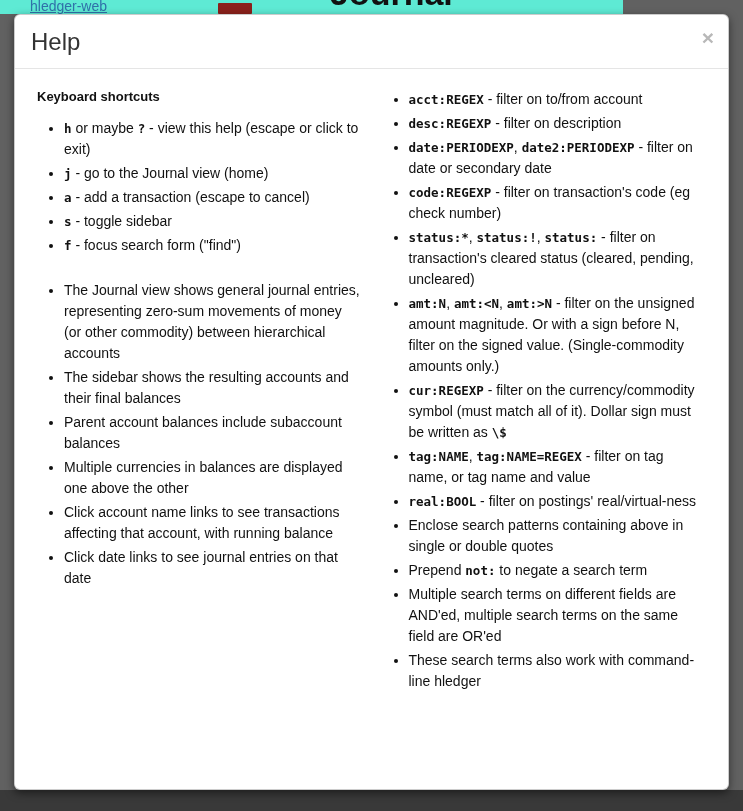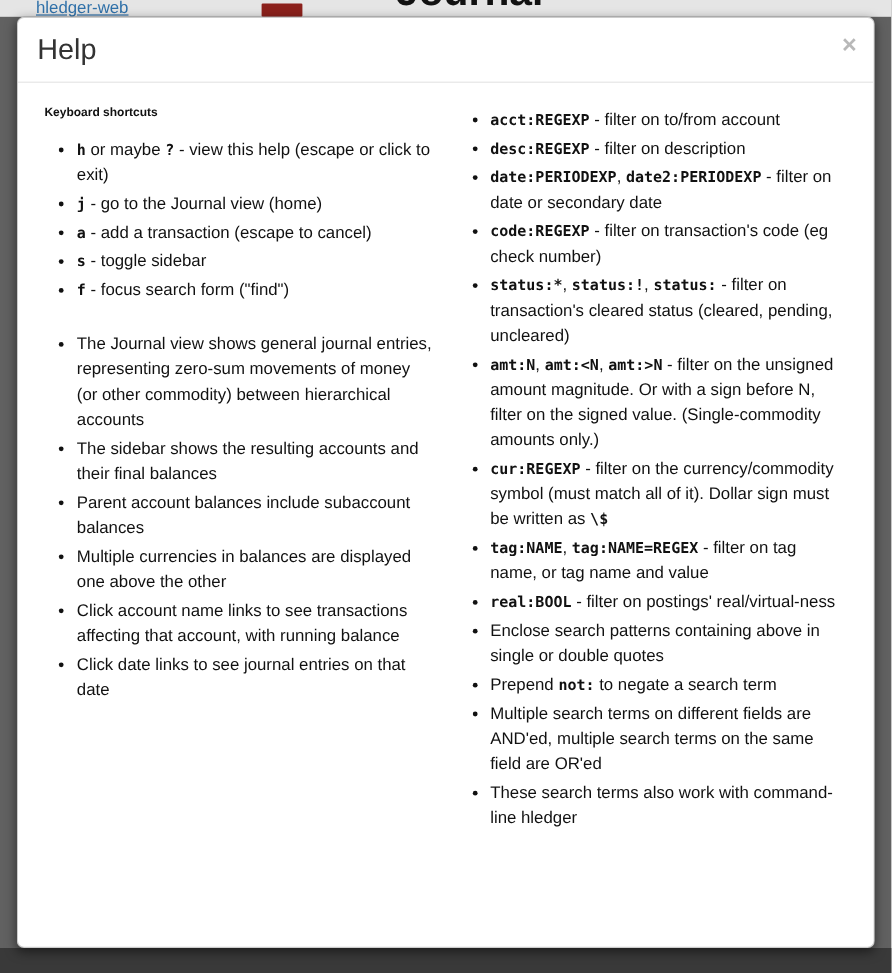--- a/index.html
+++ b/index.html
@@ -7,22 +7,22 @@
   body {
     font-family: "Liberation Sans", sans-serif;
     background: #ffffff;
     position: relative;
     overflow: hidden;
     color: #111;
   }
 
   
   .top-strip {
-    position: absolute; top: 0; left: 0; width: 743px; height: 14px;
-    background: #e5e5e5; overflow: hidden; z-index: 20;
+    position: absolute; top: 0; left: 0; width: 623px; height: 14px;
+    background: #5eead4; overflow: hidden; z-index: 20;
   }
   .brand-link {
     position: absolute; left: 30px; top: -2px;
     color: #3071a9; font-size: 14px; text-decoration: underline; cursor: pointer;
   }
   .red-badge {
     position: absolute; left: 218px; top: 3px; width: 34px; height: 11px;
     background: #8b211c; border-radius: 1px;
   }
   .page-heading {
@@ -67,21 +67,21 @@
   .modal-body {
     flex: 1 1 auto;
     padding: 20px 22px 20px 22px;
     display: flex; gap: 20px;
     overflow: hidden;
   }
   .col { flex: 1 1 0; min-width: 0; }
 
   .section + .section { margin-top: 24px; }
   .section-heading {
-    font-size: 10px; font-weight: bold; color: #111;
+    font-size: 13px; font-weight: bold; color: #111;
     margin: 0 0 14px 0;
   }
   ul.help-list {
     list-style: disc;
     margin: 0;
     padding-left: 27px;
   }
   ul.help-list li {
     font-size: 14px;
     line-height: 1.5;
@@ -132,21 +132,21 @@
             <li><span>Parent account balances include subaccount balances</span></li>
             <li><span>Multiple currencies in balances are displayed one above the other</span></li>
             <li><span>Click account name links to see transactions affecting that account, with running balance</span></li>
             <li><span>Click date links to see journal entries on that date</span></li>
           </ul>
       </div>
     </div>
     <div class="col">
       <div class="section">
         <ul class="help-list">
-            <li><code>acct:REGEXP</code><span> - filter on to/from account</span></li>
+            <li><code>acct:REGEX</code><span> - filter on to/from account</span></li>
             <li><code>desc:REGEXP</code><span> - filter on description</span></li>
             <li><code>date:PERIODEXP</code><span>, </span><code>date2:PERIODEXP</code><span> - filter on date or secondary date</span></li>
             <li><code>code:REGEXP</code><span> - filter on transaction's code (eg check number)</span></li>
             <li><code>status:*</code><span>, </span><code>status:!</code><span>, </span><code>status:</code><span> - filter on transaction's cleared status (cleared, pending, uncleared)</span></li>
             <li><code>amt:N</code><span>, </span><code>amt:&lt;N</code><span>, </span><code>amt:&gt;N</code><span> - filter on the unsigned amount magnitude. Or with a sign before N, filter on the signed value. (Single-commodity amounts only.)</span></li>
             <li><code>cur:REGEXP</code><span> - filter on the currency/commodity symbol (must match all of it). Dollar sign must be written as </span><code>\$</code></li>
             <li><code>tag:NAME</code><span>, </span><code>tag:NAME=REGEX</code><span> - filter on tag name, or tag name and value</span></li>
             <li><code>real:BOOL</code><span> - filter on postings' real/virtual-ness</span></li>
             <li><span>Enclose search patterns containing above in single or double quotes</span></li>
             <li><span>Prepend </span><code>not:</code><span> to negate a search term</span></li>

